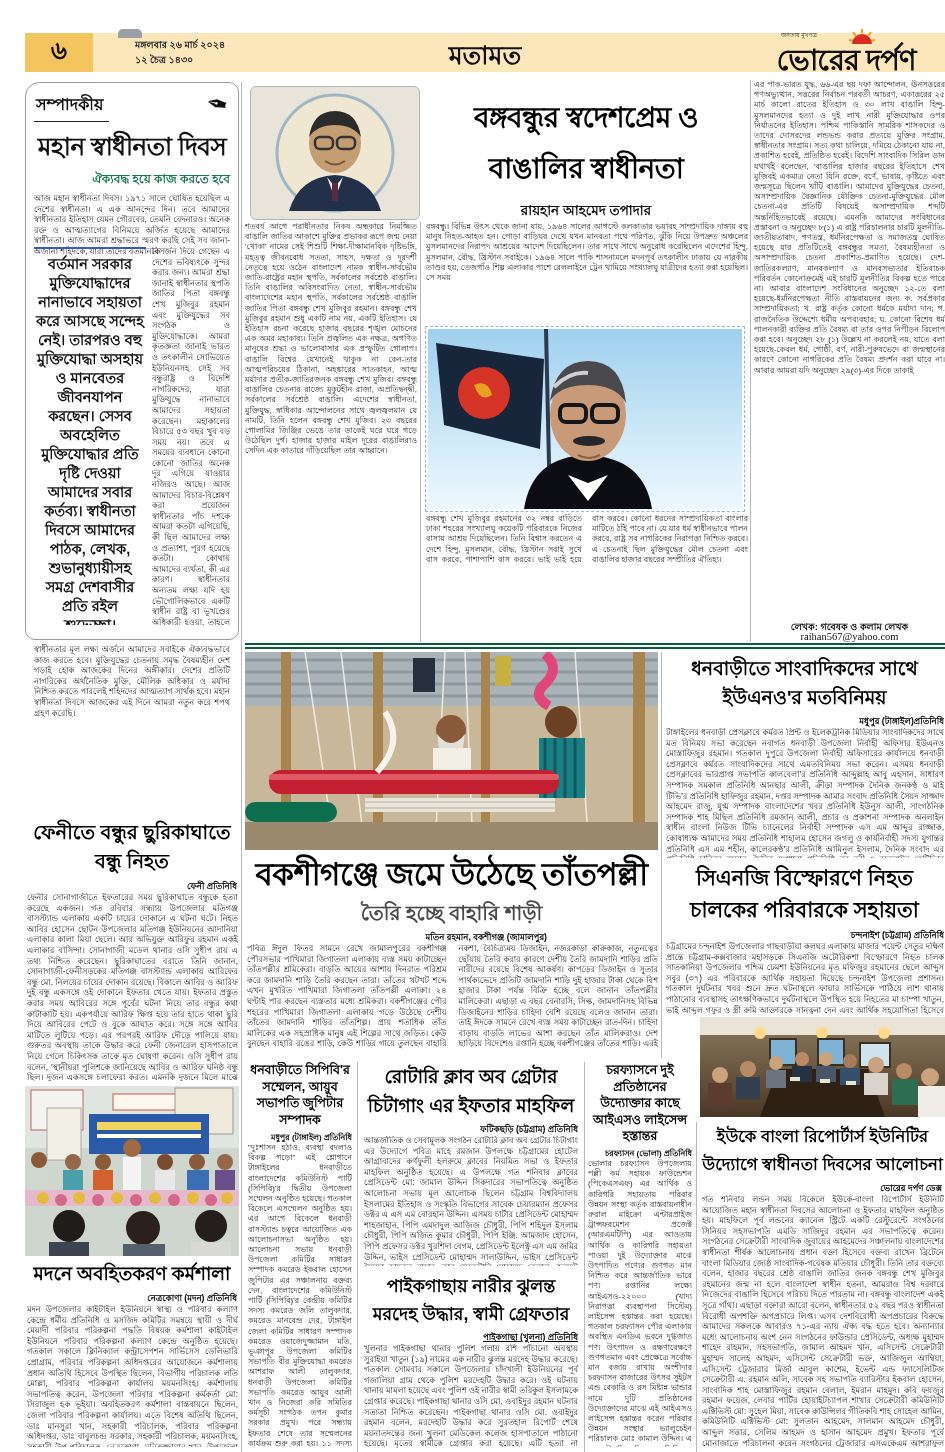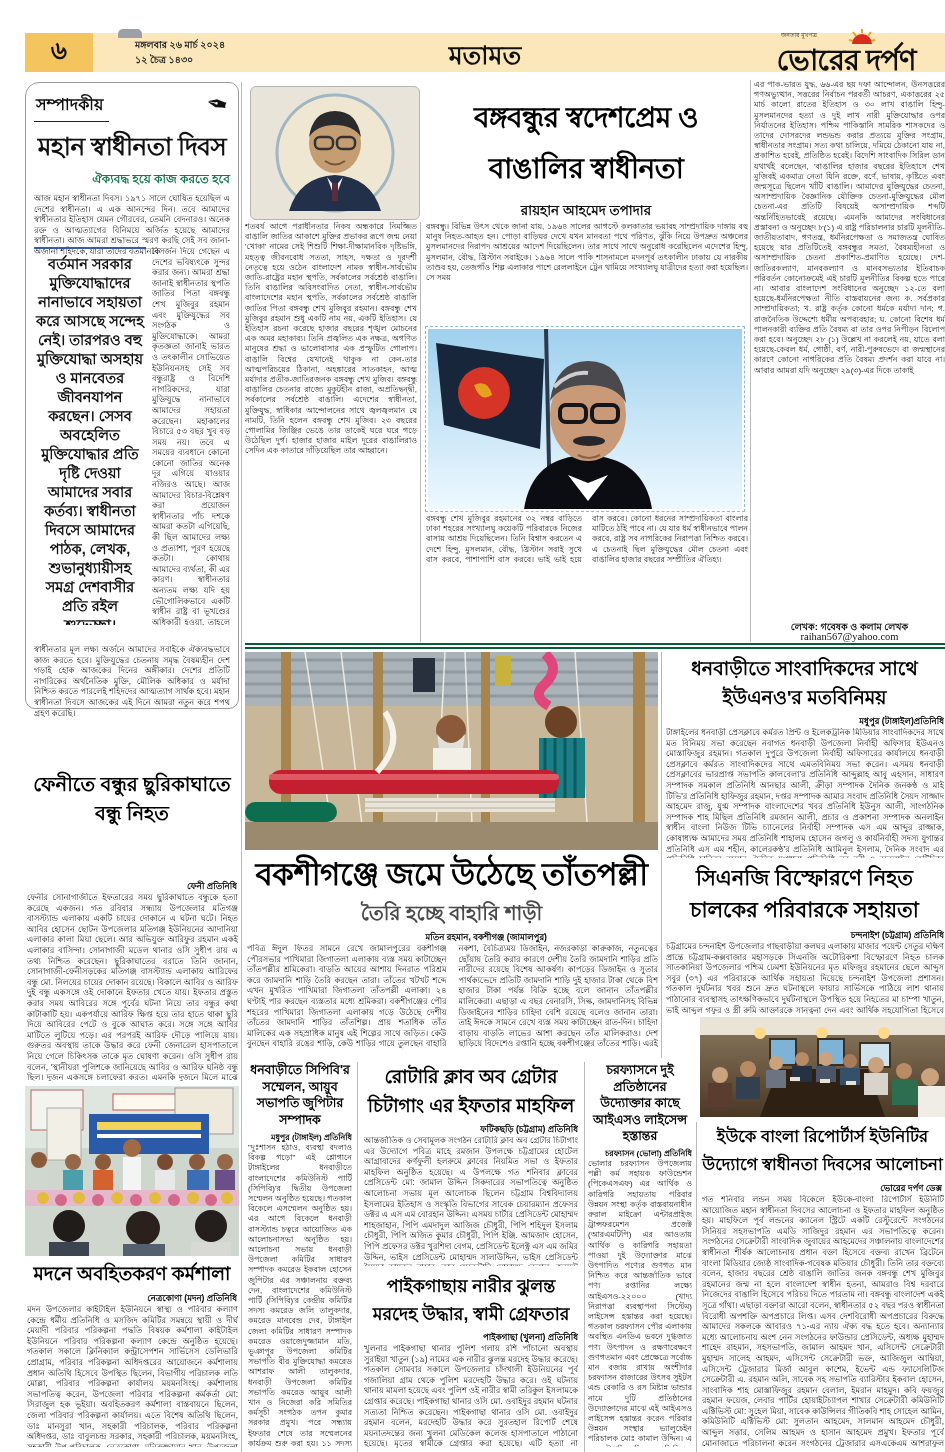--- a/index.html
+++ b/index.html
@@ -17,21 +17,21 @@
   .hdr-pagebox{position:absolute;left:0;top:0;width:68px;height:39px;background:#f4c45f;
                display:flex;align-items:center;justify-content:center;font-size:25px;font-weight:bold;}
   .hdr-tab{position:absolute;left:93px;top:-4px;width:24px;height:9px;background:#9aa0a6;border-radius:5px 5px 0 0;}
   .hdr-dates{position:absolute;left:110px;top:4px;font-size:9.5px;line-height:15px;font-weight:bold;color:#222;}
   .hdr-section{position:absolute;left:0;right:0;top:3px;text-align:center;font-size:25px;font-weight:bold;}
   .masthead{position:absolute;right:4px;top:-5px;width:190px;height:48px;}
   .masthead-tag{position:absolute;left:30px;top:2px;font-size:6px;color:#333;}
   .masthead-name{position:absolute;left:0;top:9px;width:190px;text-align:center;font-size:29px;font-weight:bold;letter-spacing:-1px;}
   .sun{position:absolute;left:96px;top:0px;width:30px;height:16px;}
   
-  .edbox{position:absolute;left:25px;top:82px;width:214px;height:627px;border:1.5px solid #9a9a9a;
+  .edbox{position:absolute;left:25px;top:82px;width:214px;height:558px;border:1.5px solid #9a9a9a;
          border-radius:14px 10px 10px 10px;background:#fff;padding:7px 8px;box-sizing:border-box;}
   .ed-label{font-size:16px;font-weight:bold;border-bottom:1.5px solid #222;display:inline-block;padding:2px 6px 2px 2px;}
   .pen{position:absolute;right:10px;top:6px;font-size:26px;transform:scaleX(-1) rotate(-12deg);color:#111;}
   .ed-head{font-size:24.5px;font-weight:bold;text-align:center;margin-top:6px;letter-spacing:-0.5px;}
   .ed-sub{font-size:12px;font-weight:bold;text-align:right;color:#177a52;margin:2px 0 4px 0;}
   .ed-split{display:flex;gap:6px;margin-top:3px;}
   .ed-quote{width:112px;flex:none;border-top:2.5px solid #3a5bb5;padding-top:6px;
             font-size:14.5px;line-height:19px;font-weight:bold;text-align:center;}
   .photo-frame{background:#ddd;}
   .dashed-frame{border:1.5px dashed #8fb8d8;padding:2px;background:#fff;}
@@ -134,21 +134,21 @@
       <path d="M150 126 q11 6 22 0" stroke="#8a5f45" stroke-width="2" fill="none"></path>
       <path d="M140 146 l20 8 l20 -8 l-20 26z" fill="#ffffff"></path>
     </svg>
   </div>
 
   <div class="b body-sm" style="left:426px;top:514px;width:322px;height:126px;column-count:2;column-gap:10px;">বঙ্গবন্ধু শেখ মুজিবুর রহমানের ৩২ নম্বর বাড়িতে ঢাকা শহরের সংখ্যালঘু কয়েকটি পরিবারকে নিজের বাসায় আশ্রয় দিয়েছিলেন। তিনি বিশ্বাস করতেন এ দেশে হিন্দু, মুসলমান, বৌদ্ধ, খ্রিস্টান সবাই সুখে বাস করবে, পাশাপাশি বাস করবে। ভাই ভাই হয়ে বাস করবে। কোনো ধরনের সাম্প্রদায়িকতা বাংলার মাটিতে ঠাঁই পাবে না। যে যার ধর্ম স্বাধীনভাবে পালন করবে, রাষ্ট্র সব নাগরিকের নিরাপত্তা নিশ্চিত করবে। এ চেতনাই ছিল মুক্তিযুদ্ধের মৌল চেতনা এবং বাঙালির হাজার বছরের সম্প্রীতির ঐতিহ্য।</div>
   <div class="b body-sm" style="left:754px;top:80px;width:191px;height:538px;">এর পাক-ভারত যুদ্ধ, ৬৬-এর ছয় দফা আন্দোলন, ঊনসত্তরের গণঅভ্যুত্থান, সত্তরের নির্বাচন পরবর্তী আচরণ, একাত্তরের ২৫ মার্চ কালো রাতের ইতিহাস ও ৩০ লাখ বাঙালি হিন্দু-মুসলমানদের হত্যা ও দুই লাখ নারী মুক্তিযোদ্ধার ওপর নির্যাতনের ইতিহাস। পশ্চিম পাকিস্তানি সামরিক শাসকদের ও তাদের দোসরদের লন্ডভন্ড করার প্রত্যয়ে মুক্তির সংগ্রাম, স্বাধীনতার সংগ্রাম। সত্য কথা চালিয়ে, দমিয়ে ঠেকানো যায় না, প্রকাশিত হবেই, প্রতিষ্ঠিত হবেই। বিদেশি সাংবাদিক সিরিল ডান যথার্থই বলেছেন, 'বাঙালির হাজার বছরের ইতিহাসে শেখ মুজিবই একমাত্র নেতা যিনি রক্তে, বর্ণে, ভাষায়, কৃষ্টিতে এবং জন্মসূত্রে ছিলেন খাঁটি বাঙালি। আমাদের মুক্তিযুদ্ধের চেতনা, অসাম্প্রদায়িক বৈজ্ঞানিক যৌক্তিক চেতনা-মুক্তিযুদ্ধের মৌল চেতনা-এর প্রতিটি বিষয়েই অসাম্প্রদায়িক শব্দটি অন্তর্নিহিতভাবেই রয়েছে। এমনকি আমাদের সংবিধানের প্রস্তাবনা ও অনুচ্ছেদ ৮(১) এ রাষ্ট্র পরিচালনার চারটি মূলনীতি-জাতীয়তাবাদ, গণতন্ত্র, ধর্মনিরপেক্ষতা ও সমাজতন্ত্র ঘোষিত হয়েছে যার প্রতিটিতেই বঙ্গবন্ধুর সমতা, বৈষম্যহীনতা ও অসাম্প্রদায়িক চেতনা প্রকাশিত-প্রমাণিত হয়েছে। দেশ-জাতিরকল্যাণ, মানবকল্যাণ ও মানবসভ্যতার ইতিবাচক পরিবর্তন কোনোক্রমেই এই চারটি মূলনীতির বিকল্প হতে পারে না। আবার বাংলাদেশ সংবিধানের অনুচ্ছেদ ১২-তে বলা হয়েছে-ধর্মনিরপেক্ষতা নীতি বাস্তবায়নের জন্য ক. সর্বপ্রকার সাম্প্রদায়িকতা; খ. রাষ্ট্র কর্তৃক কোনো ধর্মকে মর্যাদা দান; গ. রাজনৈতিক উদ্দেশ্যে ধর্মীয় অপব্যবহার; ঘ. কোনো বিশেষ ধর্ম পালনকারী ব্যক্তির প্রতি বৈষম্য বা তার ওপর নিপীড়ন বিলোপ করা হবে। অনুচ্ছেদ ২৮ (১) উল্লেখ না করলেই নয়, যাতে বলা হয়েছে-কেবল ধর্ম, গোষ্ঠী, বর্ণ, নারী-পুরুষভেদে বা জন্মস্থানের কারণে কোনো নাগরিকের প্রতি বৈষম্য প্রদর্শন করা যাবে না। আবার আমরা যদি অনুচ্ছেদ ২৯(৩)-এর দিকে তাকাই</div>
   <div class="b credit" style="left:754px;top:620px;width:191px;height:12px;">লেখক: গবেষক ও কলাম লেখক</div>
   <div class="b credit2" style="left:754px;top:631px;width:191px;height:12px;">raihan567@yahoo.com</div>
 
-  <div class="b headline" style="left:25px;top:770px;width:214px;height:60px;font-size:19.5px;line-height:29px;text-align:center;">ফেনীতে বন্ধুর ছুরিকাঘাতে বন্ধু নিহত</div>
+  <div class="b headline" style="left:25px;top:818px;width:214px;height:60px;font-size:19.5px;line-height:29px;text-align:center;">ফেনীতে বন্ধুর ছুরিকাঘাতে বন্ধু নিহত</div>
   <div class="b dateline" style="left:27px;top:880px;width:210px;height:12px;">ফেনী প্রতিনিধি</div>
   <div class="b body-txt" style="left:27px;top:893px;width:211px;height:188px;">ফেনীর সোনাগাজীতে ইফতারের সময় ছুরিকাঘাতে বন্ধুকে হত্যা করেছে একজন। গত রবিবার সন্ধ্যায় উপজেলার মতিগঞ্জ বাসস্ট্যান্ড এলাকায় একটি চায়ের দোকানে এ ঘটনা ঘটে। নিহত আবির হোসেন ছোটন উপজেলার মতিগঞ্জ ইউনিয়নের আদানিয়া এলাকার কালা মিয়া ছেলে। আর অভিযুক্ত আরিফুর রহমান একই এলাকার বাসিন্দা। সোনাগাজী মডেল থানার ওসি সুধীপ রায় এ তথ্য নিশ্চিত করেছেন। ছুরিকাঘাতের বরাতে তিনি জানান, সোনাগাজী-ফেনীসড়কের মতিগঞ্জ বাসস্ট্যান্ড এলাকায় আরিফের বন্ধু মো. নিলয়ের চায়ের দোকান রয়েছে। বিকালে আবির ও আরিফ দুই বন্ধু একসঙ্গে ওই দোকানে ইফতার খেতে যায়। ইফতার প্রস্তুত করার সময় আবিরের সঙ্গে পূর্বের ঘটনা নিয়ে তার বন্ধুর কথা কাটাকাটি হয়। একপর্যায়ে আরিফ ক্ষিপ্ত হয়ে তার হাতে থাকা ছুরি দিয়ে আবিরের পেটে ও বুকে আঘাত করে। সঙ্গে সঙ্গে আবির মাটিতে লুটিয়ে পড়ে। এর পরপরই আরিফ দৌড়ে পালিয়ে যায়। গুরুতর অবস্থায় তাকে উদ্ধার করে ফেনী জেনারেল হাসপাতালে নিয়ে গেলে চিকিৎসক তাকে মৃত ঘোষণা করেন। ওসি সুধীপ রায় বলেন, 'স্থানীয়রা পুলিশকে জানিয়েছে আবির ও আরিফ ঘনিষ্ঠ বন্ধু ছিল। দুজন একসঙ্গে চলাফেরা করত। এমনকি দুজনে মিলে মাঝে মধ্যে মাদক কারবারসহ নানা ধরনের অপরাধমূলক কর্মকা- করত। ঘটনার পর থেকে অভিযুক্ত আরিফ পালাতক রয়েছে। পুলিশ ঘটনার মূল রহস্য উদঘাটন ও অভিযুক্ত আরিফকে গ্রেপ্তারের চেষ্টা করছে।'</div>
 
   <div class="b photo-frame" style="left:25px;top:1086px;width:214px;height:170px;">
     <svg width="214" height="170" viewBox="0 0 214 170">
       <rect width="214" height="170" fill="#cfd6cd"></rect>
       <rect x="0" y="0" width="214" height="62" fill="#dfe6df"></rect>
       <rect x="6" y="4" width="52" height="40" fill="#f3f4ef" stroke="#b66" stroke-width="1"></rect>
       <rect x="88" y="8" width="90" height="16" fill="#fdf7ee" stroke="#c55" stroke-width="1"></rect>
       <rect x="150" y="2" width="58" height="46" fill="#eee9da" stroke="#999" stroke-width="1"></rect>
@@ -313,20 +313,20 @@
 
   <div class="b headline" style="left:248px;top:1062px;width:104px;height:66px;font-size:12.5px;line-height:16.5px;">ধনবাড়ীতে সিপিবি'র সম্মেলন, আয়ুব সভাপতি জুপিটার সম্পাদক</div>
   <div class="b dateline" style="left:248px;top:1131px;width:104px;height:11px;font-size:8px;">মধুপুর (টাঙ্গাইল) প্রতিনিধি</div>
   <div class="b body-sm" style="left:248px;top:1143px;width:104px;height:304px;">"দুঃশাসন হঠাও, ব্যবস্থা বদলাও বিকল্প গড়ো" এই শ্লোগানে টাঙ্গাইলের ধনবাড়ীতে বাংলাদেশের কমিউনিস্ট পার্টি (সিপিবি)'র দ্বিতীয় উপজেলা সম্মেলন অনুষ্ঠিত হয়েছে। গতকাল বিকেলে এসম্মেলন অনুষ্ঠিত হয়। এর আগে বিকেলে ধনবাড়ী বাসস্ট্যান্ড চত্বরে আয়োজিত এক আলোচনাসভা অনুষ্ঠিত হয়। আলোচনা সভায় ধনবাড়ী উপজেলা কমিটির সাধারণ সম্পাদক কমরেড ইকবাল হোসেন জুপিটার এর সঞ্চালনায় বক্তব্য দেন, বাংলাদেশের কমিউনিস্ট পার্টি (সিপিবি)'র কেন্দ্রীয় কমিটির সদস্য কমরেড জলি তালুকদার, কমরেড মানবেন্দ্র দেব, টাঙ্গাইল জেলা কমিটির সাধারণ সম্পাদক কমরেড ওয়াজেদুজ্জামান মতি, ভূঞাপুর উপজেলা কমিটির সভাপতি বীর মুক্তিযোদ্ধা কমরেড আশরাফ আলী তালুকদার, ধনবাড়ী উপজেলা কমিটির সভাপতি কমরেড আয়ুব আলী খান ও নিজেরা করি সমিতির কর্মসূচী সংগঠক তপন কুমার সরকার প্রমুখ। পরে সন্ধ্যায় ইফতার শেষে তার সম্মেলনের কার্যক্রম শুরু করা হয়। ১১ সদস্য বিশিষ্ট কমিটি করা হয়। কমিটিতে পুনরায় আয়ুব আলী খান কে সভাপতি ও ইকবাল হোসেন জুপিটার কে সাধারণ সম্পাদক ঘোষণা করা হয়।</div>
 
   <div class="b headline" style="left:362px;top:1062px;width:218px;height:58px;font-size:18.5px;line-height:29px;">রোটারি ক্লাব অব গ্রেটার চিটাগাং এর ইফতার মাহফিল</div>
   <div class="b dateline" style="left:364px;top:1123px;width:214px;height:12px;">ফটিকছড়ি (চট্টগ্রাম) প্রতিনিধি</div>
   <div class="b body-txt" style="left:364px;top:1136px;width:214px;height:130px;">আন্তর্জাতিক ও সেবামূলক সংগঠন রোটারি ক্লাব অব গ্রেটার চিটাগাং এর উদ্যোগে পবিত্র মাহে রমজান উপলক্ষে চট্টগ্রামের হোটেল আগ্রাবাদের কর্ণফুলী হলরুমে ক্লাবের নিয়মিত সভা ও ইফতার মাহফিল অনুষ্ঠিত হয়েছে। এ উপলক্ষে গত শনিবার ক্লাবের প্রেসিডেন্ট মো: জামাল উদ্দিন সিকদারের সভাপতিত্বে অনুষ্ঠিত আলোচনা সভায় মূল আলোচক ছিলেন চট্টগ্রাম বিশ্ববিদ্যালয় ইসলামের ইতিহাস ও সংস্কৃতি বিভাগের সাবেক চেয়ারম্যান প্রফেসর ডক্টর এ এস এম বোরহান উদ্দিন। এসময় চার্টার প্রেসিডেন্ট মোহাম্মদ শাহজাহান, পিপি এমদাদুল আজিজ চৌধুরী, পিপি শহিদুল ইসলাম চৌধুরী, পিপি অজিত কুমার চৌধুরী, পিপি ইঞ্জি. আমজাদ হোসেন, পিপি প্রফেসর ডক্টর খুরশিদা বেগম, প্রেসিডেন্ট ইলেক্ট্র এস এম জমির উদ্দিন, ভাইস প্রেসিডেন্ট মোহাম্মদ সালাউদ্দিন, ভাইস প্রেসিডেন্ট সৈয়দা কামরুন নাহার, ক্লাব সেক্রেটারি মোহাম্মদ বেলাল, জয়েন্ট সেক্রেটারি ডক্টর আয়েশা আফরিন, ডাইরেক্টর মিজানুর রহমান আপন, ডাইরেক্টর একরাম পাশা, মনসুর মিয়া, আমিনুল ইসলাম মাসুদ, এসএম সাজ্জাদ হোসেন, শেখ ফরিদ, জাহাঙ্গীর আলম, ফারিহা তাবাসসুম চৌধুরী, জাহাঙ্গির বাদশা, গ্রুপ অ্যাডভোকেট মোঃ আলাউদ্দিন, নাঈম হাসানসহ আরো অনেকে উপস্থিত ছিলেন।</div>
 
   <div class="b headline" style="left:362px;top:1272px;width:218px;height:56px;font-size:17.5px;line-height:28px;">পাইকগাছায় নারীর ঝুলন্ত মরদেহ উদ্ধার, স্বামী গ্রেফতার</div>
-  <div class="b dateline" style="left:364px;top:1331px;width:214px;height:12px;">পাইকগাছা (খুলনা) প্রতিনিধি</div>
+  <div class="b dateline" style="left:364px;top:1331px;width:214px;height:12px;text-decoration:underline;">পাইকগাছা (খুলনা) প্রতিনিধি</div>
   <div class="b body-txt" style="left:364px;top:1344px;width:214px;height:104px;">খুলনার পাইকগাছা থানার পুলিশ গলায় রশি পাঁচানো অবস্থায় সুরাইয়া খাতুন (১৯) নামের এক নারীর ঝুলন্ত মরদেহ উদ্ধার করেছে। গতকাল সোমবার সকালে উপজেলার চাঁদখালী ইউনিয়নের পূর্ব গজালিয়া গ্রাম থেকে পুলিশ মরদেহটি উদ্ধার করে। ওই ঘটনায় থানায় মামলা হয়েছে এবং পুলিশ ওই নারীর স্বামী তরিকুল ইসলামকে গ্রেপ্তার করেছে। পাইকগাছা থানার ওসি মো. ওবাইদুর রহমান ঘটনার সত্যতা নিশ্চিত করেছেন। পাইকগাছা থানার ওসি মো. ওবাইদুর রহমান বলেন, মরদেহটি উদ্ধার করে সুরতহাল রিপোর্ট শেষে ময়নাতদন্তের জন্য খুলনা মেডিকেল কলেজ হাসপাতালে পাঠানো হয়েছে। মৃতের স্বামীকে গ্রেপ্তার করা হয়েছে। এটি হত্যা না আত্মহত্যা, ময়নাতদন্তের রিপোর্ট পাওয়া গেলে জানা যাবে।</div>
 
   <div class="b headline" style="left:588px;top:1062px;width:104px;height:82px;font-size:12.5px;line-height:16.5px;">চরফ্যাসনে দুই প্রতিষ্ঠানের উদ্যোক্তার কাছে আইএসও লাইসেন্স হস্তান্তর</div>
   <div class="b dateline" style="left:588px;top:1147px;width:104px;height:11px;font-size:8px;">চরফ্যাসন (ভোলা) প্রতিনিধি</div>
   <div class="b body-sm" style="left:588px;top:1159px;width:104px;height:288px;">ভোলার চরফ্যাসন উপজেলায় পল্লী কর্ম সহায়ক ফাউন্ডেশন (পিকেএসএফ) এর আর্থিক ও কারিগরি সহায়তায় পরিবার উন্নয়ন সংস্থা কর্তৃক বাস্তবায়নাধীন রুরাল মাইক্রো এন্টারপ্রাইজ ট্রান্সফরমেশন প্রজেক্ট (আরএমটিপি) এর আওতায় আর্থিক ও কারিগরি সহায়তা পাওয়া দুই উদ্যোক্তার মাঝে উৎপাদিত পণ্যের গুণগত মান নিশ্চিত করে আন্তর্জাতিক ভাবে পণ্য রপ্তানির লক্ষ্যে আইএসও-২২০০০ (খাদ্য নিরাপত্তা ব্যবস্থাপনা সিস্টেম) লাইসেন্স হস্তান্তর করা হয়েছে। গতকাল চরফ্যাসন পৌর এলাকায় অবস্থিত এনডিএ ভবনে দুগ্ধজাত পণ্য উৎপাদন ও রক্ষণাবেক্ষণে গুণগতমান এবং প্রেক্ষেত্রে সর্বোচ্চ মান বজায় রাখায় অংশীদার চরফ্যাসন বাজারের উৎসব সুইটস এন্ড বেকারি ও রস মিষ্টান্ন ভান্ডার নামে দুটি প্রতিষ্ঠানের উদ্যোক্তাদের মাঝে এই আইএসও লাইসেন্স হস্তান্তর করেন পরিবার উন্নয়ন সংস্থার ভ্যালুচেইন পরিচালক মোঃ কামাল উদ্দিন। এ সময় উপস্থিত ছিলেন এভিসিএফ ও আরএমটিপি প্রকল্পের মনিটরিং ব্যবস্থাপক জয়দেব চন্দ্র দাস, এফডিএর কর্মকর্তাবৃন্দ ও বিভিন্ন পর্যায়ের উদ্যোক্তাগন।</div>
 
 </div>
 
 </body></html>

